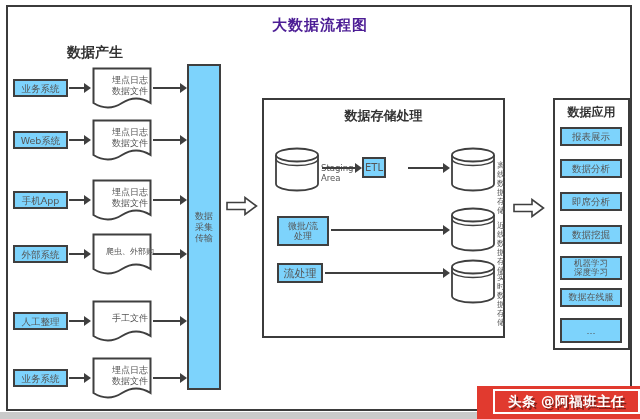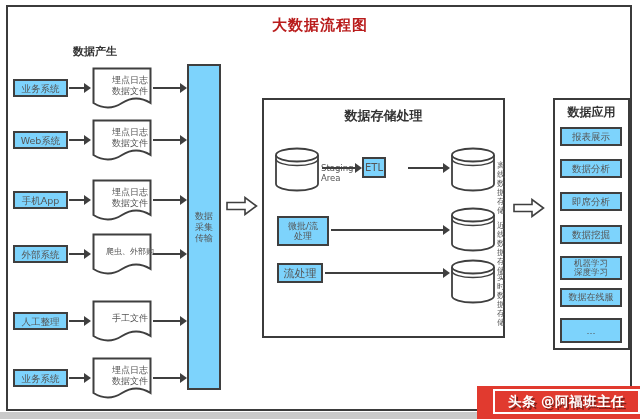--- a/index.html
+++ b/index.html
@@ -2,23 +2,23 @@
 <html><head>
 <meta charset="utf-8">
 <style>
   html,body{margin:0;padding:0;}
   #screen{position:relative;width:640px;height:419px;background:#fff;overflow:hidden;
           font-family:"DejaVu Sans","Liberation Sans",sans-serif;color:#555;}
   .abs{position:absolute;}
   .lbl{white-space:pre-line;}
   #bottom-strip{left:0;top:412px;width:640px;height:7px;background:#cacaca;}
   #diagram-frame{left:6px;top:5px;width:622px;height:402px;border:2px solid #3b3b3b;background:#fff;}
-  .title{left:0;top:16px;width:640px;text-align:center;font-size:15px;font-weight:bold;color:#b91c1c;letter-spacing:1px;}
+  .title{left:0;top:16px;width:640px;text-align:center;font-size:15px;font-weight:bold;color:#4c1d95;letter-spacing:1px;}
   .sec-heading{font-weight:bold;color:#333;text-align:center;}
-  #produce-heading{left:60px;top:44px;width:70px;font-size:11px;}
+  #produce-heading{left:60px;top:44px;width:70px;font-size:14px;}
   #storage-heading{left:262px;top:107px;width:243px;font-size:13px;}
   #apps-heading{left:553px;top:104px;width:77px;font-size:12px;}
   .box{position:absolute;border:2px solid #3f3f3f;background:#7dd3fc;display:flex;align-items:center;justify-content:center;
        text-align:center;font-size:10px;color:#555;box-sizing:border-box;line-height:11px;}
   .src{left:13px;width:55px;height:18px;font-size:9.5px;}
   .harrow{position:absolute;height:2px;background:#3f3f3f;}
   .harrow::after{content:"";position:absolute;right:-7px;top:-4px;width:0;height:0;
                  border-left:7px solid #3f3f3f;border-top:5px solid transparent;border-bottom:5px solid transparent;}
   .doc{position:absolute;left:92px;width:76px;height:48px;}
   .doc svg{position:absolute;left:0;top:0;}

